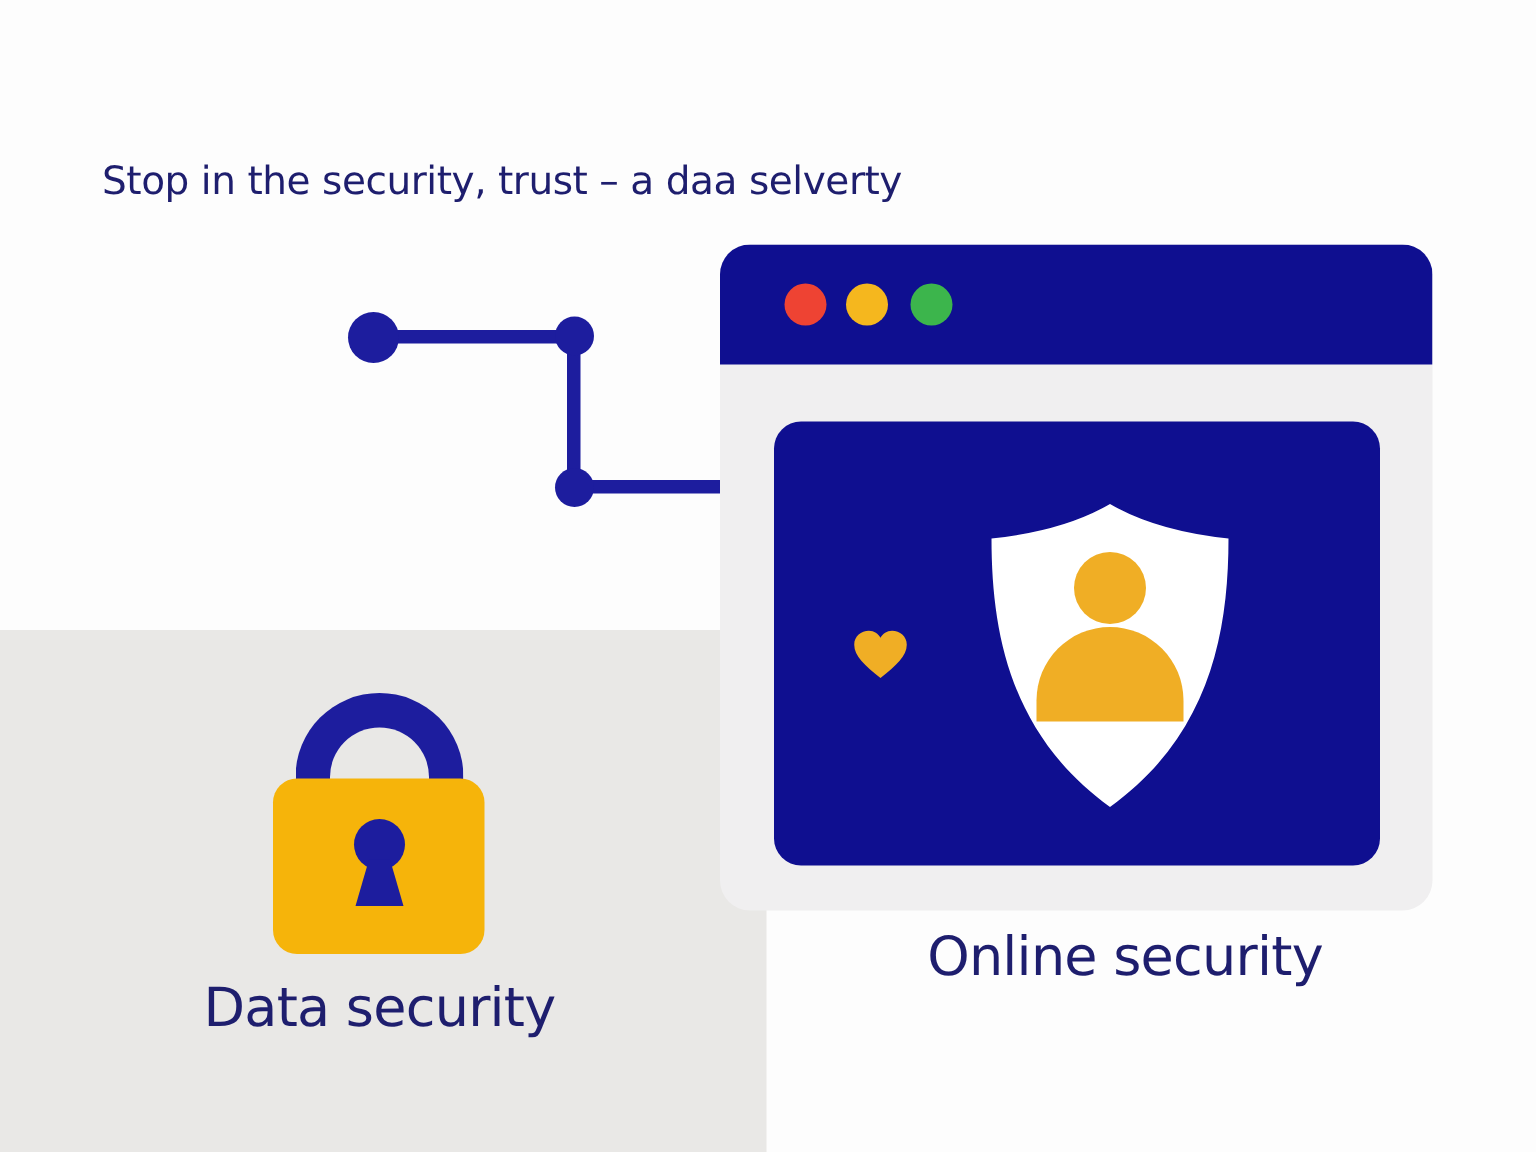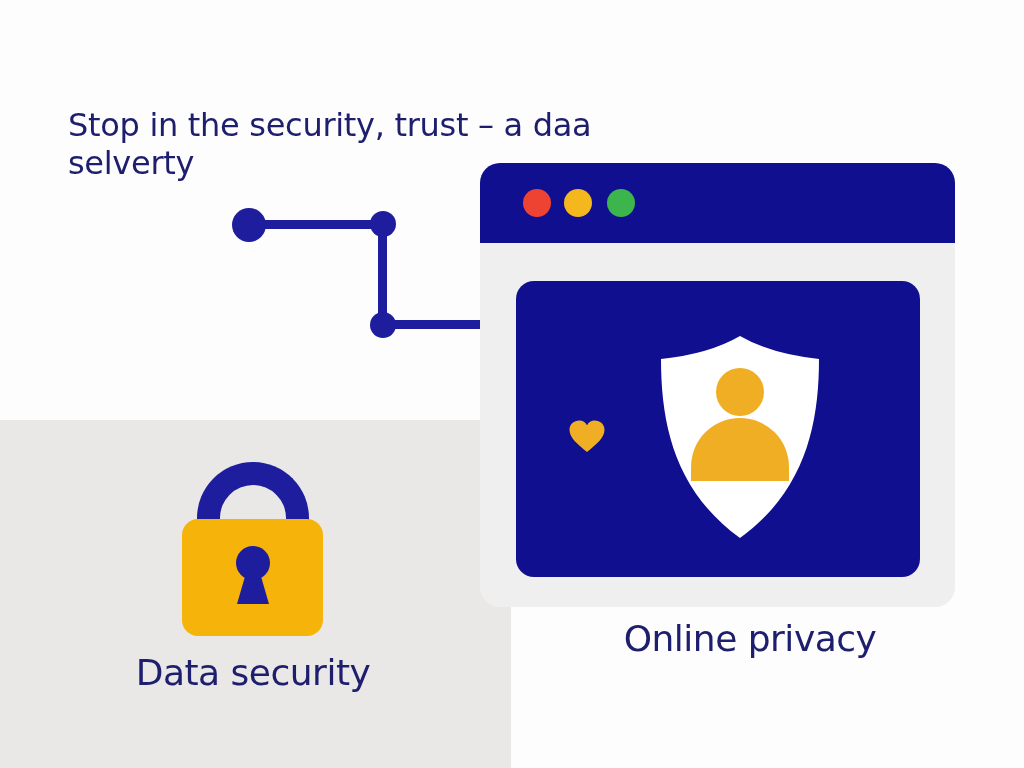--- a/index.html
+++ b/index.html
@@ -14,21 +14,21 @@
   body{
     position:relative;
     background:var(--c-page-bg);
     font-family:"DejaVu Sans","Liberation Sans",sans-serif;
   }
   .abs{position:absolute;}
 
   
   .headline{
     left:68px; top:106px; width:640px;
-    font-size:32px; letter-spacing:-0.3px;
+    font-size:26px; letter-spacing:-0.3px;
     color:var(--c-navy-text);
   }
 
   
   .quadrant{
     left:0; top:420px; width:511px; height:348px;
     background:var(--c-quadrant-gray);
   }
 
   
@@ -118,13 +118,13 @@
 <div class="abs">
   <div class="abs lock-shackle"></div>
   <div class="abs lock-body"></div>
   <svg class="abs keyhole" viewBox="0 0 40 62">
     <circle fill="var(--c-navy-line)" cx="20" cy="17" r="17"></circle>
     <path fill="var(--c-navy-line)" d="M13 27 L4 58 L36 58 L27 27 Z"></path>
   </svg>
 </div>
 
 <div class="abs caption caption-lock">Data security</div>
-<div class="abs caption caption-privacy">Online privacy</div>
+<div class="abs caption caption-privacy">Online security</div>
 
 </body></html>

